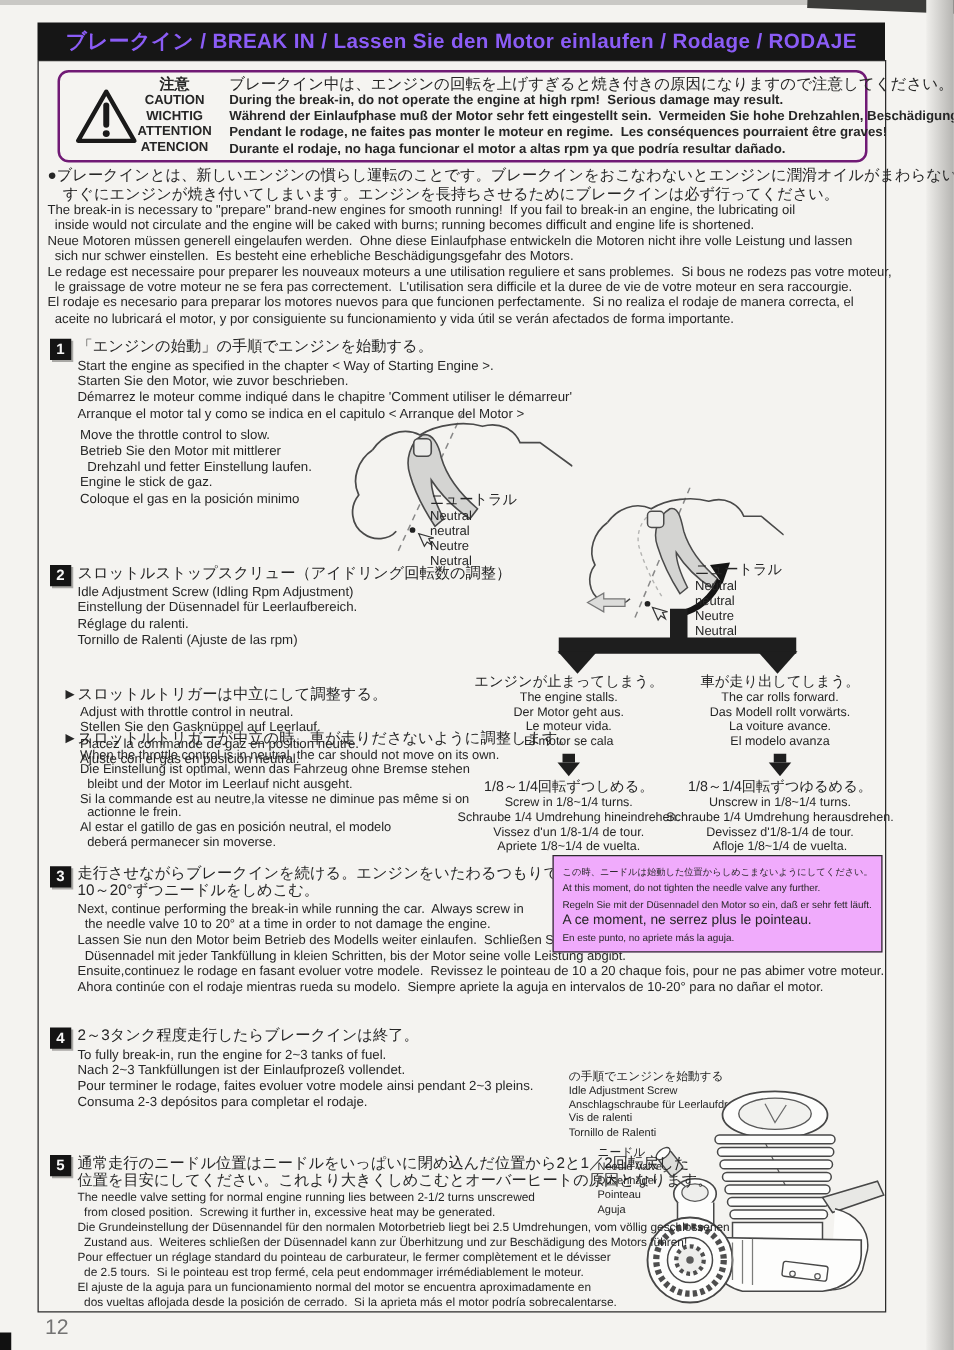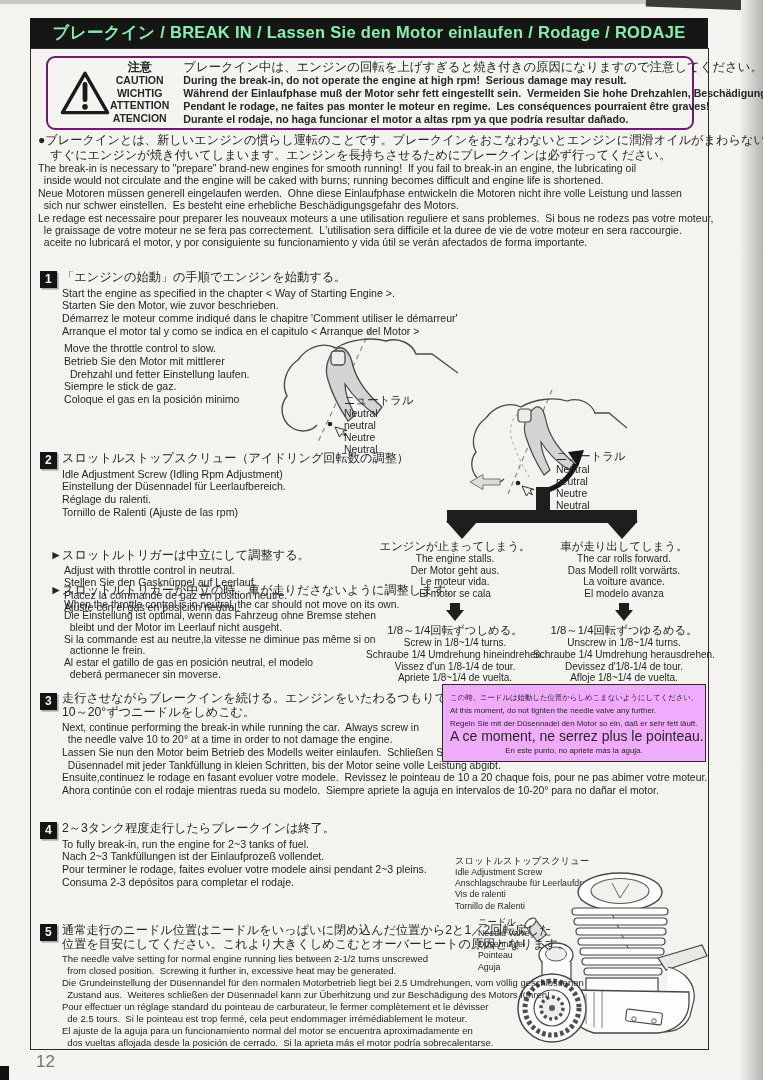--- a/index.html
+++ b/index.html
@@ -1,21 +1,21 @@
 <!DOCTYPE html>
 <html><head>
 <meta charset="utf-8">
 <style>
   html,body{margin:0;padding:0;background:#8a8a88;}
   .page{position:relative;width:763px;height:1080px;background:#f4f3f0;overflow:hidden;
         font-family:"Liberation Sans","DejaVu Sans",sans-serif;color:#262626;}
   .abs{position:absolute;}
   .ln{white-space:pre;}
   
-  .hbar{background:#161616;color:#86efac;display:flex;align-items:center;justify-content:center;
+  .hbar{background:#161616;color:#8b5cf6;display:flex;align-items:center;justify-content:center;
         font-weight:bold;font-size:16.5px;letter-spacing:.3px;}
   .frame{border:1.6px solid #2b2b2b;}
   
   .cbox{border:2px solid #701a75;border-radius:9px;display:flex;align-items:center;background:#f5f4f1;}
   .clabels{width:96px;text-align:center;font-weight:bold;font-size:10.5px;line-height:12.8px;}
   .clabels .ln:first-child{font-size:12px;}
   .ctext{margin-left:14px;font-weight:bold;font-size:10.6px;line-height:13px;}
   .ctext .jp{font-size:12.4px;line-height:14px;}
   
   .jp{font-size:12.2px;line-height:14.5px;font-weight:500;}
@@ -83,20 +83,21 @@
         <div class="ln jp">　すぐにエンジンが焼き付いてしまいます。エンジンを長持ちさせるためにブレークインは必ず行ってください。</div>
       </div>
     <div class="body-lines" style="font-size:10.5px;line-height:12.4px;">
 
     <div class="ln">The break-in is necessary to "prepare" brand-new engines for smooth running!  If you fail to break-in an engine, the lubricating oil</div>
         <div class="ln">  inside would not circulate and the engine will be caked with burns; running becomes difficult and engine life is shortened.</div>
         <div class="ln">Neue Motoren müssen generell eingelaufen werden.  Ohne diese Einlaufphase entwickeln die Motoren nicht ihre volle Leistung und lassen</div>
         <div class="ln">  sich nur schwer einstellen.  Es besteht eine erhebliche Beschädigungsgefahr des Motors.</div>
         <div class="ln">Le redage est necessaire pour preparer les nouveaux moteurs a une utilisation reguliere et sans problemes.  Si bous ne rodezs pas votre moteur,</div>
         <div class="ln">  le graissage de votre moteur ne se fera pas correctement.  L'utilisation sera difficile et la duree de vie de votre moteur en sera raccourgie.</div>
+        <div class="ln">El rodaje es necesario para preparar los motores nuevos para que funcionen perfectamente.  Si no realiza el rodaje de manera correcta, el</div>
         <div class="ln">  aceite no lubricará el motor, y por consiguiente su funcionamiento y vida útil se verán afectados de forma importante.</div>
       </div>
   </div>
 
   <div class="abs stepnum" style="left:40px;top:271px;">1</div>
   <div class="abs" style="left:62px;top:270px;">
     <div class="ln jp">「エンジンの始動」の手順でエンジンを始動する。</div>
     <div class="body-lines" style="margin-top:2px;">
         <div class="ln">Start the engine as specified in the chapter &lt; Way of Starting Engine &gt;.</div>
         <div class="ln">Starten Sie den Motor, wie zuvor beschrieben.</div>
@@ -104,21 +105,21 @@
         <div class="ln">Arranque el motor tal y como se indica en el capitulo &lt; Arranque del Motor &gt;</div>
       </div>
   </div>
 
   <div class="abs" style="left:50px;top:341px;">
     <div class="body-lines" style="margin-top:1px;line-height:12.8px;padding-left:14px;">
 
     <div class="ln">Move the throttle control to slow.</div>
         <div class="ln">Betrieb Sie den Motor mit mittlerer</div>
         <div class="ln">  Drehzahl und fetter Einstellung laufen.</div>
-        <div class="ln">Siempre le stick de gaz.</div>
+        <div class="ln">Engine le stick de gaz.</div>
         <div class="ln">Coloque el gas en la posición minimo</div>
       </div>
   </div>
 
   <svg class="abs" style="left:260px;top:328px;" width="198" height="118" viewBox="0 0 198 118">
     <path d="M110,2 L58,114" stroke="#888" stroke-width="1.2" stroke-dasharray="5,4" fill="none"></path>
     <path d="M38,32 C46,20 62,13 76,20 C90,11 112,9 126,13 C140,9 152,16 156,26 L172,26 L198,45" fill="none" stroke="#4a4a4a" stroke-width="1.4"></path>
     <path d="M38,32 C26,40 21,56 27,68 C19,78 21,92 31,99 C39,105 51,104 57,97" fill="none" stroke="#4a4a4a" stroke-width="1.4"></path>
     <path d="M78,20 C68,26 64,40 68,52 C72,66 80,81 88,93 L95,87 C89,76 85,66 85,56 C93,68 104,79 116,87 L122,79 C108,67 97,52 93,38 C91,28 86,18 78,20 Z" fill="#d4d4d2" stroke="#4a4a4a" stroke-width="1.3"></path>
     <rect x="71" y="23" width="14" height="14" rx="3.5" fill="#ececea" stroke="#4a4a4a" stroke-width="1.3"></rect>
@@ -260,38 +261,38 @@
         <div class="ln">Ensuite,continuez le rodage en fasant evoluer votre modele.  Revissez le pointeau de 10 a 20 chaque fois, pour ne pas abimer votre moteur.</div>
         <div class="ln">Ahora continúe con el rodaje mientras rueda su modelo.  Siempre apriete la aguja en intervalos de 10-20° para no dañar el motor.</div>
       </div>
   </div>
 
   <div class="abs notebox" style="left:442px;top:684px;width:248px;height:70px;">
     <div class="ln jp">この時、ニードルは始動した位置からしめこまないようにしてください。</div>
     <div>
         <div class="ln" style="font-size:7.9px;line-height:13.2px;">At this moment, do not tighten the needle valve any further.</div>
         <div class="ln" style="font-size:7.9px;line-height:13.2px;">Regeln Sie mit der Düsennadel den Motor so ein, daß er sehr fett läuft.</div>
-        <div class="ln" style="font-size:14px;line-height:13.2px;">A ce moment, ne serrez plus le pointeau.</div>
-        <div class="ln" style="font-size:7.9px;line-height:13.2px;text-align:center;">En este punto, no apriete más la aguja.</div>
+        <div class="ln" style="font-size:11px;line-height:13.2px;">A ce moment, ne serrez plus le pointeau.</div>
+        <div class="ln" style="font-size:7.9px;line-height:13.2px;">En este punto, no apriete más la aguja.</div>
       </div>
   </div>
 
   <div class="abs stepnum" style="left:40px;top:822px;">4</div>
   <div class="abs" style="left:62px;top:821px;">
     <div class="ln jp">2～3タンク程度走行したらブレークインは終了。</div>
     <div class="body-lines" style="margin-top:2px;">
         <div class="ln">To fully break-in, run the engine for 2~3 tanks of fuel.</div>
         <div class="ln">Nach 2~3 Tankfüllungen ist der Einlaufprozeß vollendet.</div>
         <div class="ln">Pour terminer le rodage, faites evoluer votre modele ainsi pendant 2~3 pleins.</div>
         <div class="ln">Consuma 2-3 depósitos para completar el rodaje.</div>
       </div>
   </div>
 
   <div class="abs eng-label" style="left:455px;top:855px;">
-    <div class="ln jp">スロットルストップスクリュー</div>
+    <div class="ln jp">の手順でエンジンを始動する</div>
     <div class="body-lines">
         <div class="ln">Idle Adjustment Screw</div>
         <div class="ln">Anschlagschraube für Leerlaufdrehzahl</div>
         <div class="ln">Vis de ralenti</div>
         <div class="ln">Tornillo de Ralenti</div>
       </div>
   </div>
   <div class="abs eng-label" style="left:478px;top:916px;">
     <div class="ln jp">ニードル</div>
     <div class="body-lines">

